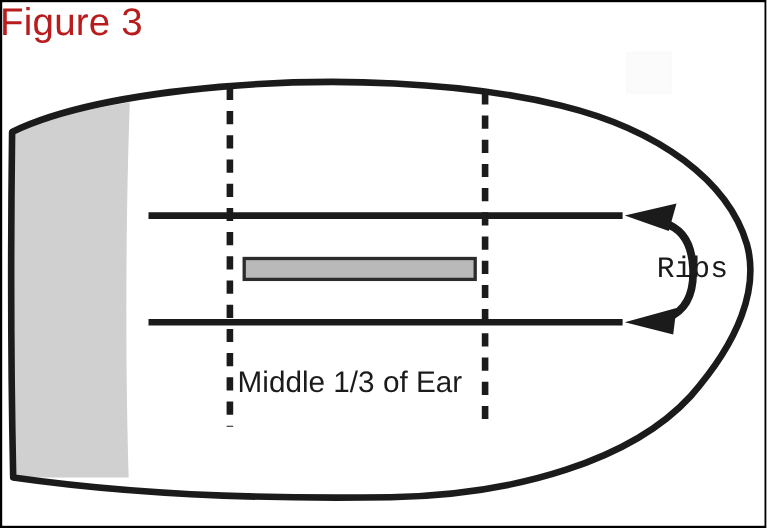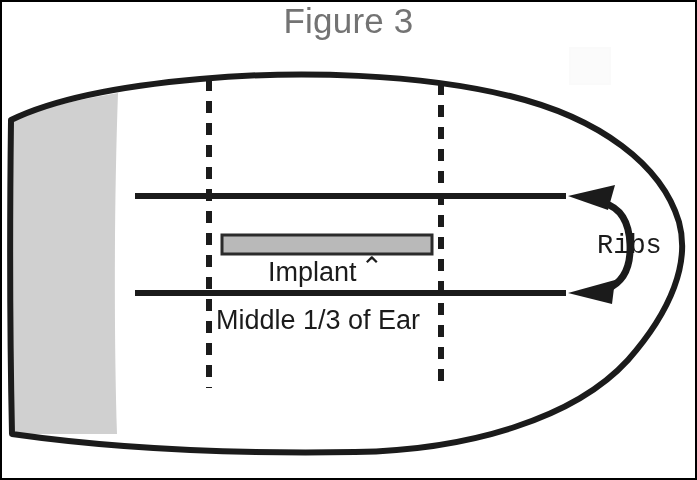--- a/index.html
+++ b/index.html
@@ -25,24 +25,24 @@
     top: 0;
     width: 697px;
     height: 480px;
     display: block;
   }
   .fig-title {
     position: absolute;
     left: 0;
     top: 2px;
     width: 697px;
-    text-align: center;
+    text-align: left;
     font-size: 35px;
     line-height: 38px;
-    color: #737373;
+    color: #b91c1c;
     font-family: "Liberation Sans", sans-serif;
     letter-spacing: 0.2px;
     white-space: nowrap;
   }
   .fig-label {
     position: absolute;
     color: #1b1b1b;
     font-family: "Liberation Sans", sans-serif;
     white-space: nowrap;
   }
@@ -54,21 +54,21 @@
   }
   #implant-caret {
     display: inline-block;
     font-size: 27px;
     line-height: 30px;
     transform: translateY(-5px);
     padding-left: 4px;
   }
   #middle-third-label {
     left: 216px;
-    top: 305px;
+    top: 332px;
     font-size: 27px;
     line-height: 30px;
   }
   #ribs-label {
     left: 597px;
     top: 231px;
     font-size: 27px;
     line-height: 30px;
     font-family: Liberation Mono, monospace;
   }
@@ -122,21 +122,18 @@
              C 621 208, 629 222, 630 244
              C 631 266, 624 282, 607 289" fill="none" stroke="#1b1b1b" stroke-width="7" stroke-linecap="round"></path>
     <polygon points="568,196 615,185 608,210" fill="#1b1b1b"></polygon>
     <polygon points="568,293 615,280 612,304" fill="#1b1b1b"></polygon>
   </svg>
 
   <div id="watermark"></div>
 
   <div class="fig-title">Figure 3</div>
 
-  <div class="fig-label" id="implant-label">
-    <span>Implant</span><span id="implant-caret">⌃</span>
-  </div>
 
   <div class="fig-label" id="middle-third-label">Middle 1/3 of Ear</div>
 
   <div class="fig-label" id="ribs-label">Ribs</div>
 
 </div>
 
 </body></html>

